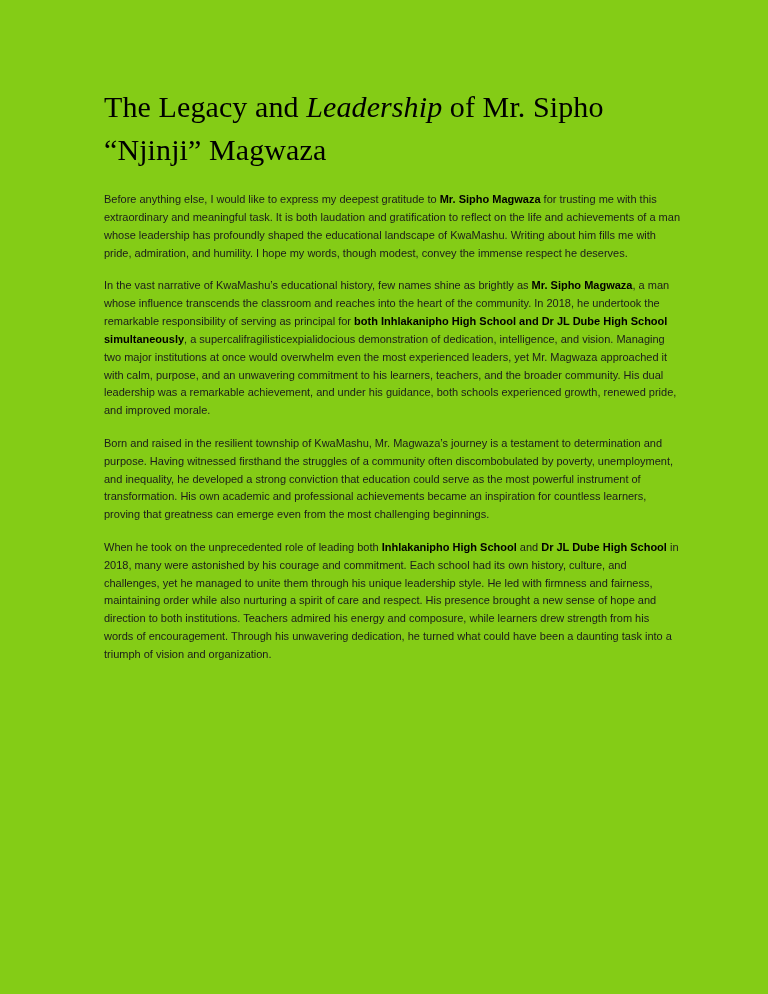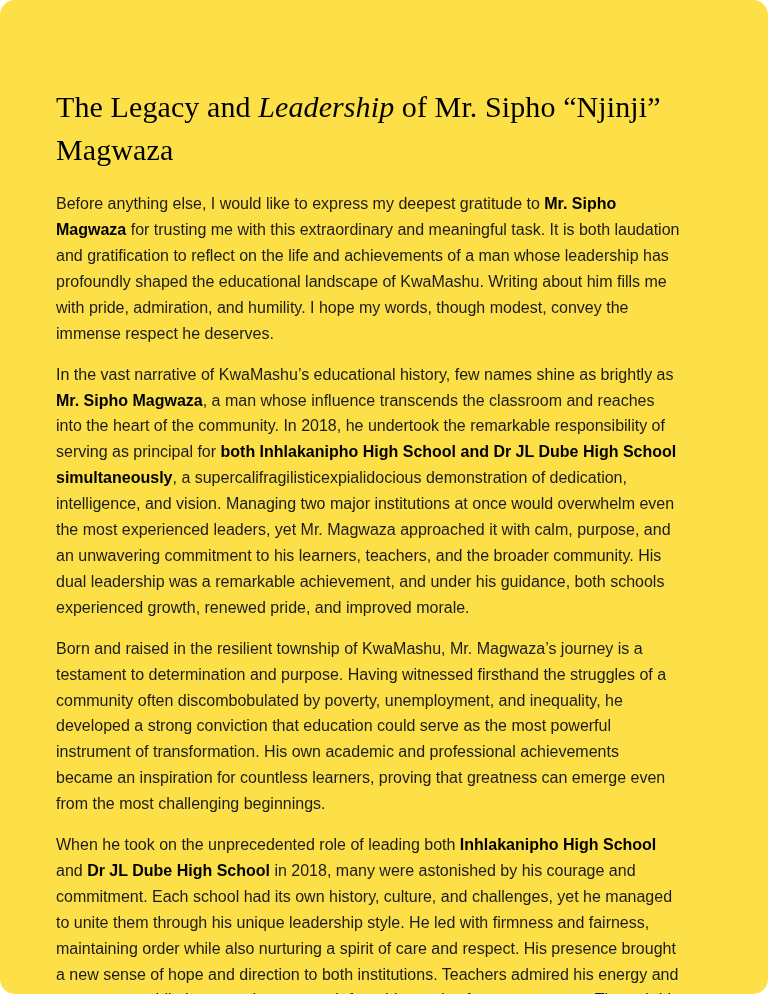--- a/index.html
+++ b/index.html
@@ -11,40 +11,39 @@
     width: 768px;
     height: 994px;
     font-family: "Liberation Sans", sans-serif;
     color: #000000;
     -webkit-font-smoothing: antialiased;
   }
   .page {
     position: relative;
     width: 768px;
     height: 994px;
-    background: #fde047;
+    background: #84cc16;
     box-sizing: border-box;
-    padding: 86px 88px 0 56px;
-    border-radius: 15px;
+    padding: 86px 88px 0 104px;
   }
   .doc-title {
     font-family: "Liberation Serif", serif;
     font-size: 30px;
     line-height: 1.42;
     font-weight: 400;
     color: #000000;
     margin: 0 0 20px 0;
     letter-spacing: 0.1px;
   }
   .doc-title .ital {
     font-style: italic;
   }
   .para {
     font-family: "Liberation Sans", sans-serif;
-    font-size: 16px;
+    font-size: 11px;
     line-height: 1.62;
     color: #1b1b1b;
     margin: 0 0 15px 0;
     text-align: left;
   }
   .para b {
     font-weight: bold;
     color: #000000;
   }
 </style>

